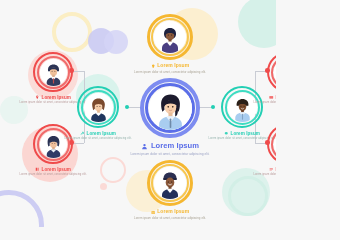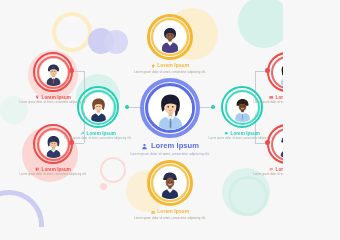--- a/index.html
+++ b/index.html
@@ -1,21 +1,21 @@
 <!DOCTYPE html>
 <html><head>
 <meta charset="utf-8">
 <style>
   html,body{margin:0;padding:0;}
   body{
     width:340px;height:227px;overflow:hidden;position:relative;
     background:#f7f7f7;
     font-family:"Liberation Sans","DejaVu Sans",sans-serif;
   }
-  #stage{position:absolute;inset:0;width:276px;height:227px;overflow:hidden;padding-left:7px;}
+  #stage{position:absolute;inset:0;width:276px;height:227px;overflow:hidden;}
 
   
   .bg{position:absolute;border-radius:50%;pointer-events:none;}
   .bg-ring{position:absolute;border-radius:50%;background:transparent;pointer-events:none;}
 
   
   .conn{position:absolute;background:#c9ccd4;pointer-events:none;}
   .conn.v{width:1px;}
   .conn.h{height:1px;}
   .dot{position:absolute;border-radius:50%;pointer-events:none;}

